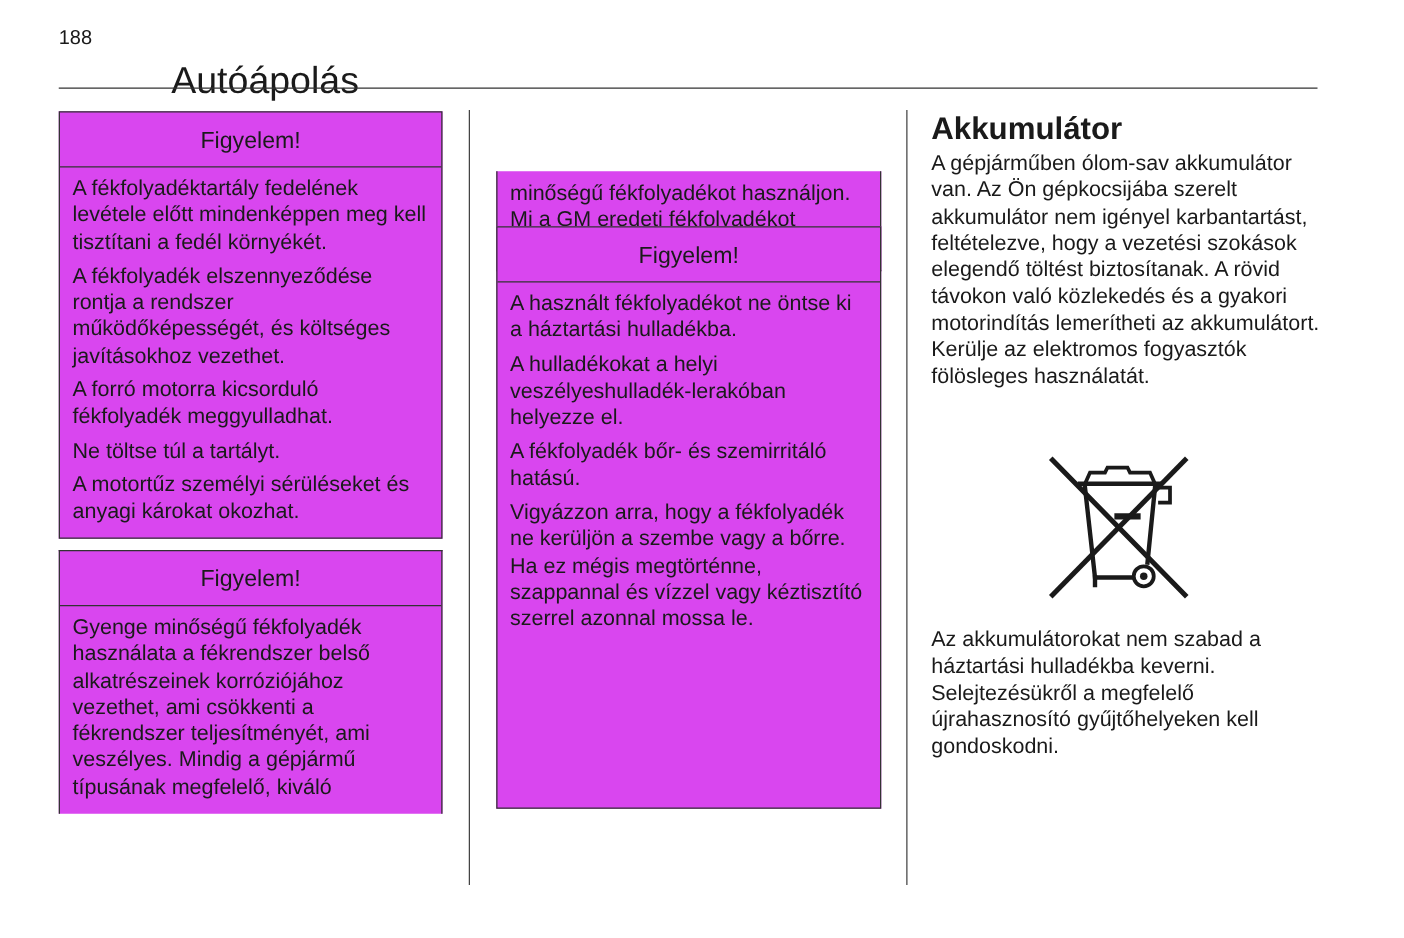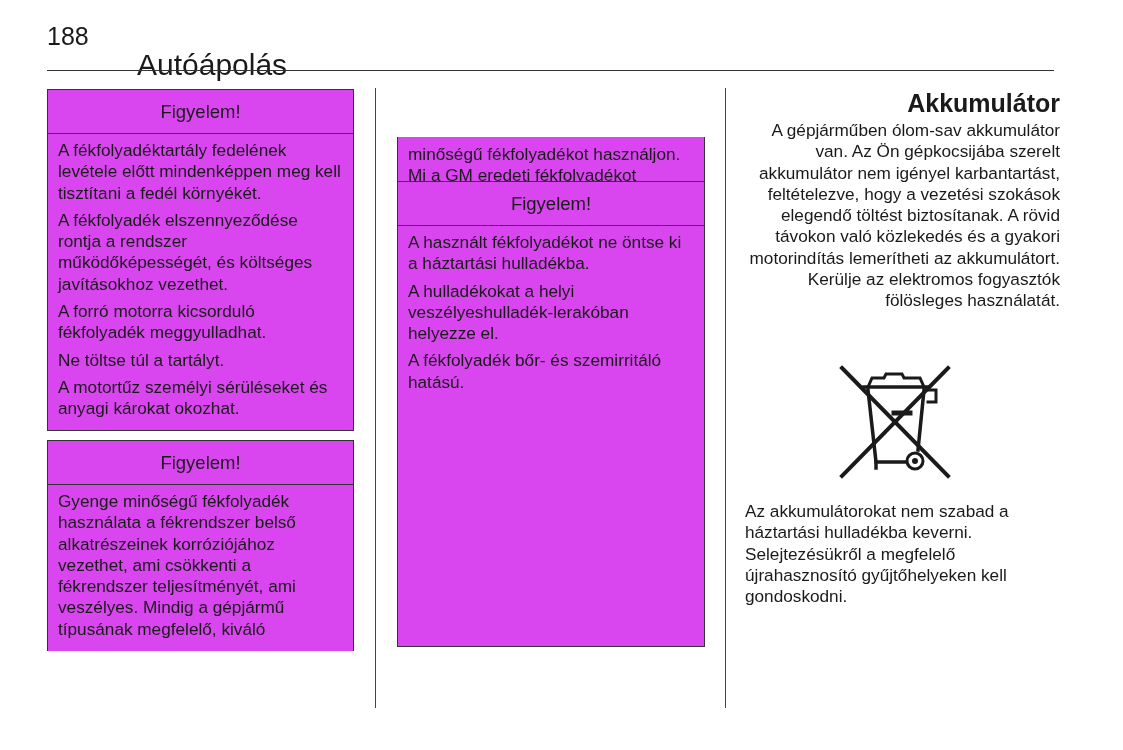--- a/index.html
+++ b/index.html
@@ -1,28 +1,28 @@
 <!DOCTYPE html>
 <html><head>
 <meta charset="utf-8">
 <style>
   html, body { margin: 0; padding: 0; background: #ffffff; }
   body { width: 1123px; height: 750px; position: relative; overflow: hidden;
          font-family: "Liberation Sans", "DejaVu Sans", sans-serif; color: #1a1a1a; }
-  .header-num { position: absolute; left: 47px; top: 22px; font-size: 25px; }
+  .header-num { position: absolute; left: 47px; top: 22px; font-size: 16px; }
   .header-title { position: absolute; left: 137px; top: 28px; font-size: 30px; margin-top: 20px; }
   .header-rule { position: absolute; left: 47px; top: 70px; width: 1007px; height: 0; border-top: 1.5px solid #333; }
   .col-divider { position: absolute; top: 88px; width: 0; height: 620px; border-left: 1.3px solid #444; }
   .box { position: absolute; border: 1.5px solid #333; box-sizing: border-box; background: #d946ef; }
   .box.open-bottom { border-bottom: none; }
   .box.open-top { border-top: none; margin-top: 48px; }
   .box-head { height: 43px; border-bottom: 1.5px solid #333; display: flex; align-items: center; justify-content: center; font-size: 18.5px; }
   .box-body { padding: 6px 10px 4px 10px; }
   .para { font-size: 17.2px; line-height: 21.3px; margin: 0 0 6px 0; }
-  .col3 { position: absolute; left: 745px; top: 88px; width: 315px; text-align: right; }
+  .col3 { position: absolute; left: 745px; top: 88px; width: 315px; }
   .sec-title { font-size: 25px; margin: 0 0 2px 0; line-height: 30px; }
   .col3 .para { margin: 0; }
   .recycle { position: absolute; left: 832px; top: 362px; width: 126px; height: 120px; }
   .col3b { position: absolute; left: 745px; top: 501px; width: 315px; }
 </style>
 </head>
 <body>
 
 <div class="header-num">188</div>
 <div class="header-title">Autóápolás</div>
@@ -54,20 +54,21 @@
     <p class="para">minőségű fékfolyadékot használjon. Mi a GM eredeti fékfolyadékot ajánljuk.</p>
   </div>
 </div>
 
 <div class="box" style="left:397px; top:181px; width:308px; height:466px;">
   <div class="box-head">Figyelem!</div>
   <div class="box-body">
     <p class="para">A használt fékfolyadékot ne öntse ki a háztartási hulladékba.</p>
     <p class="para">A hulladékokat a helyi veszélyeshulladék-lerakóban helyezze el.</p>
     <p class="para">A fékfolyadék bőr- és szemirritáló hatású.</p>
+    <p class="para">Vigyázzon arra, hogy a fékfolyadék ne kerüljön a szembe vagy a bőrre. Ha ez mégis megtörténne, szappannal és vízzel vagy kéztisztító szerrel azonnal mossa le.</p>
   </div>
 </div>
 
 <div class="col3">
   <h2 class="sec-title">Akkumulátor</h2>
   <p class="para">A gépjárműben ólom-sav akkumulátor van. Az Ön gépkocsijába szerelt akkumulátor nem igényel karbantartást, feltételezve, hogy a vezetési szokások elegendő töltést biztosítanak. A rövid távokon való közlekedés és a gyakori motorindítás lemerítheti az akkumulátort. Kerülje az elektromos fogyasztók fölösleges használatát.</p>
 </div>
 
 <div class="recycle">
   <svg width="126" height="120" viewBox="0 0 126 120">

